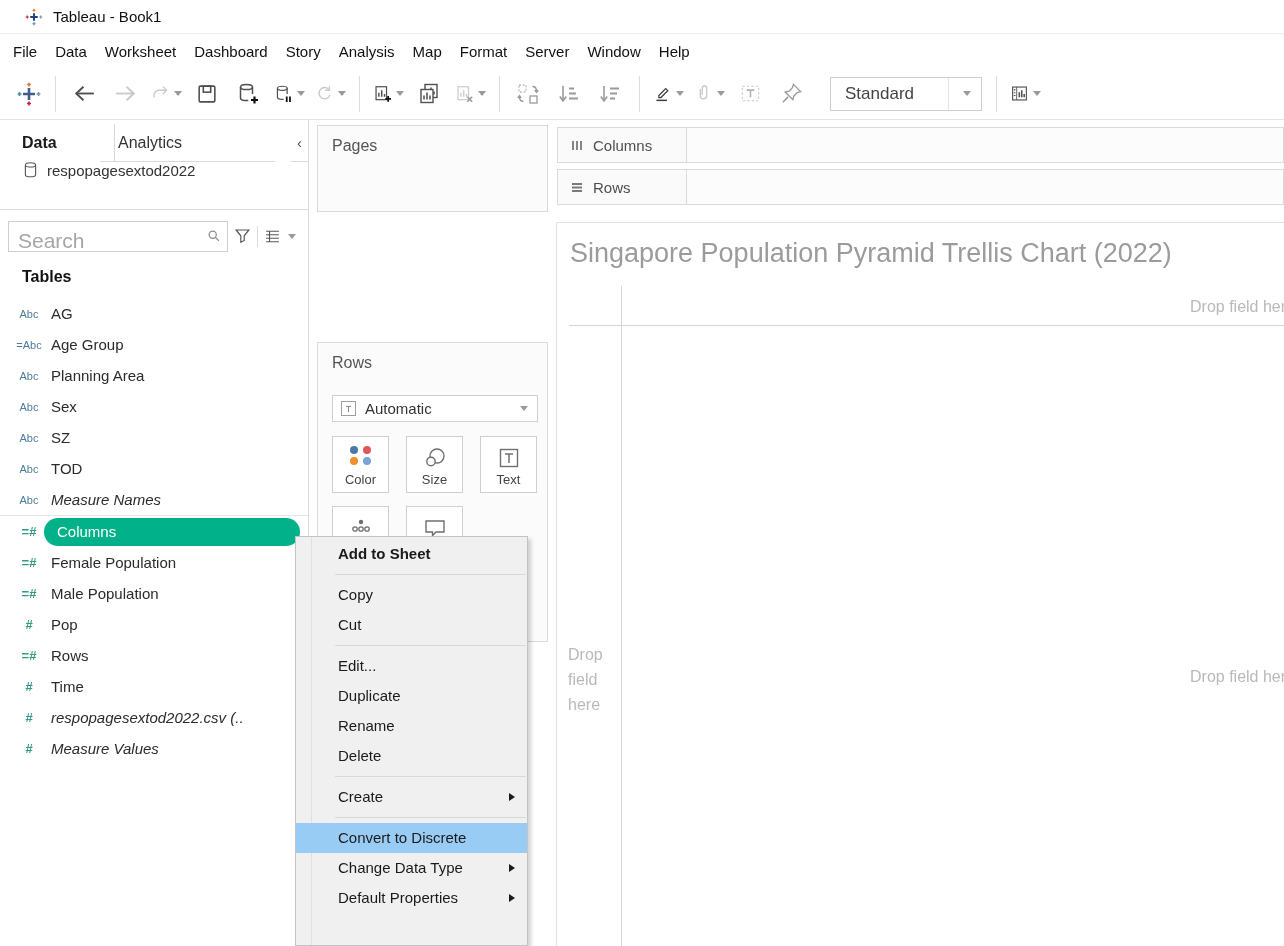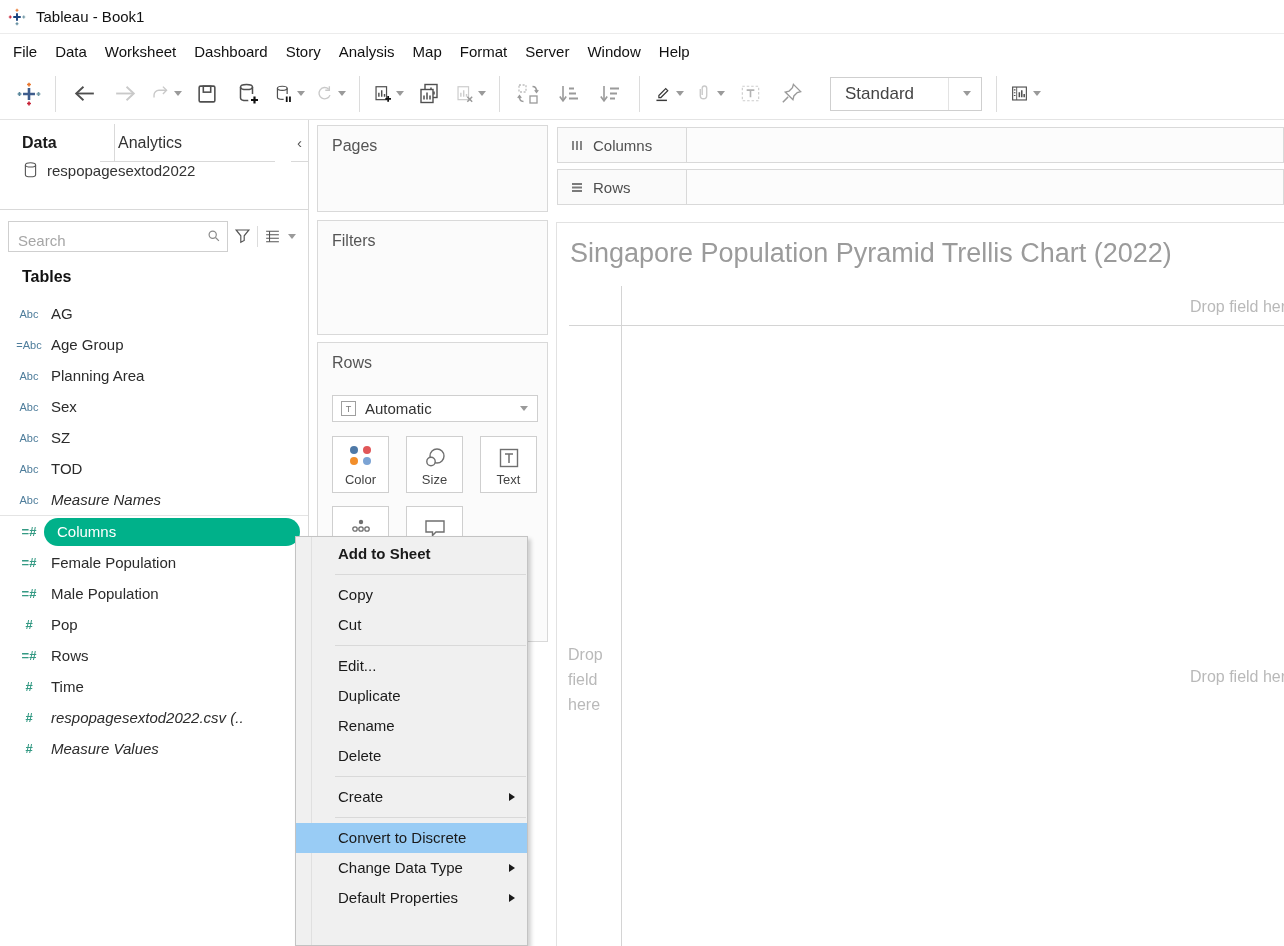--- a/index.html
+++ b/index.html
@@ -1,21 +1,21 @@
 <!DOCTYPE html>
 <html><head>
 <meta charset="utf-8">
 <style>
   html,body{margin:0;padding:0;background:#fff;}
   #app{position:relative;width:1284px;height:946px;background:#fff;overflow:hidden;
        font-family:"Liberation Sans",sans-serif;color:#1a1a1a;}
   button{font-family:inherit;}
   
   .titlebar{position:absolute;left:0;top:0;width:100%;height:34px;box-sizing:border-box;
-            border-bottom:1px solid #ececec;display:flex;align-items:center;padding-left:8px;background:#fff;}
+            border-bottom:1px solid #ececec;display:flex;align-items:center;padding-left:25px;background:#fff;}
   .title-text{font-size:15px;color:#111;margin-left:10px;}
   
   .menubar{position:absolute;left:0;top:34px;height:34px;display:flex;align-items:center;padding-left:4px;}
   .mi{font-size:15px;color:#111;padding:0 9px;cursor:default;}
   
   .toolbar{position:absolute;left:0;top:68px;width:100%;height:52px;box-sizing:border-box;
            border-bottom:1px solid #e4e4e4;display:flex;align-items:center;padding-left:16px;background:#fff;}
   .tb-item{display:flex;align-items:center;margin-right:9px;}
   .tb-btn{display:flex;align-items:center;justify-content:center;width:32px;height:32px;
           background:none;border:none;padding:0;}
@@ -32,21 +32,21 @@
   .tab{position:absolute;display:flex;align-items:center;box-sizing:border-box;font-size:16px;height:38px;top:4px;}
   .tab-data{left:0;width:115px;padding-left:22px;font-weight:bold;border-right:1px solid #d9d9d9;background:#fff;}
   .tab-analytics{left:100px;width:175px;padding-left:18px;color:#333;border-bottom:1px solid #d9d9d9;text-align:center;}
   .tab-collapse{left:291px;width:17px;border-bottom:1px solid #d9d9d9;color:#555;justify-content:center;padding:0;}
   .tab-collapse::after{content:"‹";font-size:15px;}
   .ds-row{position:absolute;left:0;top:42px;width:100%;height:48px;box-sizing:border-box;
           border-bottom:1px solid #d9d9d9;display:flex;align-items:flex-start;padding-left:24px;}
   .ds-name{font-size:15px;color:#333;margin-left:10px;}
   .search-row{position:absolute;left:0;top:100px;width:100%;height:34px;}
   .search-input{position:absolute;left:8px;top:1px;width:220px;height:31px;box-sizing:border-box;
-                border:1px solid #cfcfcf;font-size:15px;padding:8px 26px 0 9px;color:#333;background:#fff;}
+                border:1px solid #cfcfcf;font-size:21px;padding:8px 26px 0 9px;color:#333;background:#fff;}
   .search-input::placeholder{color:#a6a6a6;}
   .search-mag{position:absolute;left:206px;top:8px;}
   .ic-funnel{position:absolute;left:234px;top:7px;}
   .search-div{position:absolute;left:257px;top:6px;width:1px;height:21px;background:#dcdcdc;}
   .ic-grid{position:absolute;left:264px;top:8px;}
   .grid-caret{position:absolute;left:285px;top:14px;}
   .tables-hd{position:absolute;left:22px;top:148px;font-size:16px;font-weight:bold;color:#111;}
   .fieldlist{position:absolute;left:0;top:178px;width:100%;}
   .f-row{height:31px;display:flex;align-items:center;padding-left:14px;}
   .f-ic{width:30px;text-align:center;padding-right:0;flex-shrink:0;letter-spacing:0;}
@@ -418,23 +418,20 @@
       <div class="f-row">
         <span class="f-ic meas">#</span>
         <span class="f-lb it">Measure Values</span>
       </div>
     </div>
   </div>
 
   <div class="card" id="card-pages">
     <div class="card-label">Pages</div>
   </div>
-  <div class="card" id="card-filters">
-    <div class="card-label">Filters</div>
-  </div>
   <div class="card" id="card-marks">
     <div class="card-label">Rows</div>
     <div class="mark-dd">
       <span class="auto-ic">T</span>
       <span class="mark-dd-label">Automatic</span>
       <span class="caret"></span>
     </div>
     <div class="mk-btn" style="left:14px;top:93px;">
       <span class="dots">
         <i style="background:#4e79a7"></i>

